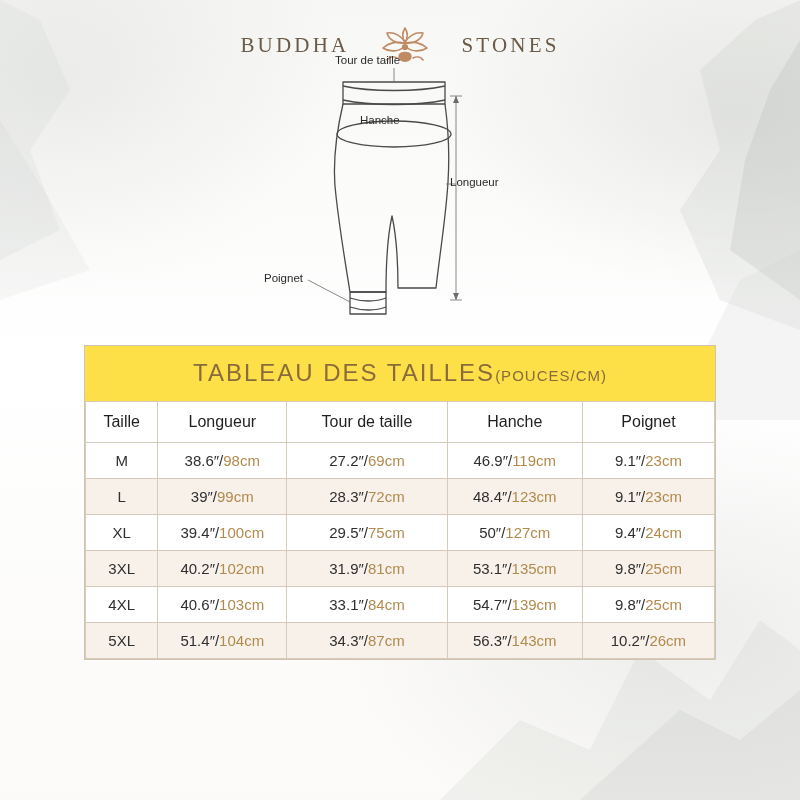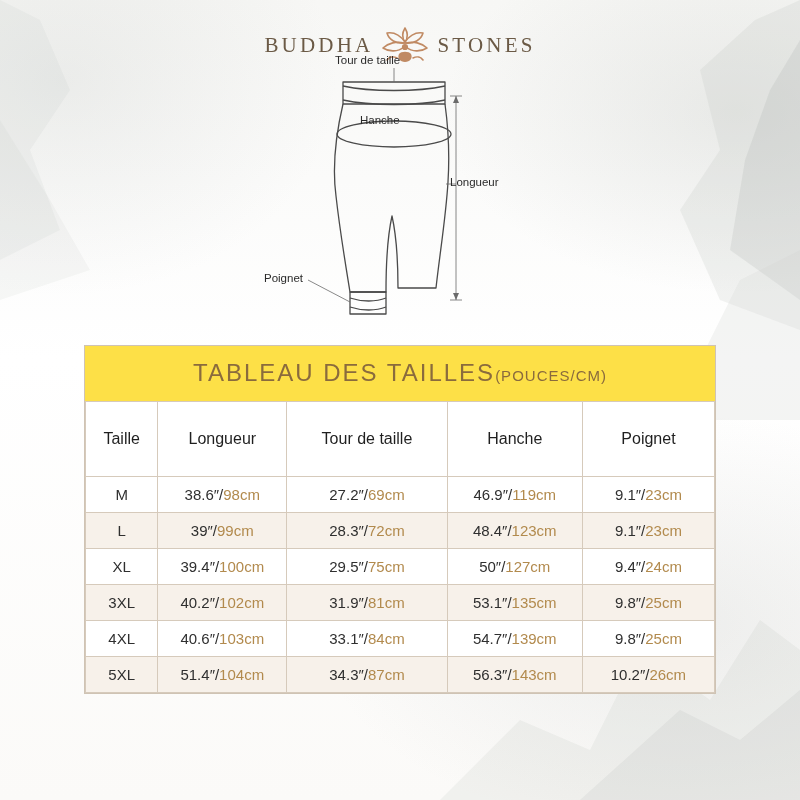--- a/index.html
+++ b/index.html
@@ -43,21 +43,21 @@
 
   
   .brand {
     position: absolute;
     top: 22px;
     left: 0;
     width: 800px;
     display: flex;
     align-items: center;
     justify-content: center;
-    gap: 0;
+    gap: 24px;
   }
   .brand-word {
     font-size: 21px;
     letter-spacing: 3.2px;
     color: #6b5a46;
     font-family: "Liberation Serif", serif;
     font-weight: 400;
   }
   .brand-logo {
     width: 64px;
@@ -118,21 +118,21 @@
   }
   th, td {
     border: 1px solid #d6cabb;
     text-align: center;
     color: #2f2f2f;
     font-family: "Liberation Sans", sans-serif;
   }
   thead th {
     font-size: 16px;
     font-weight: 400;
-    padding: 28px 2px;
+    padding: 11px 2px;
     background: #ffffff;
     color: #1f1f1f;
   }
   tbody td {
     font-size: 15px;
     padding: 9px 2px;
     background: #ffffff;
   }
   tbody tr:nth-child(even) td {
     background: #f7f1ea;

